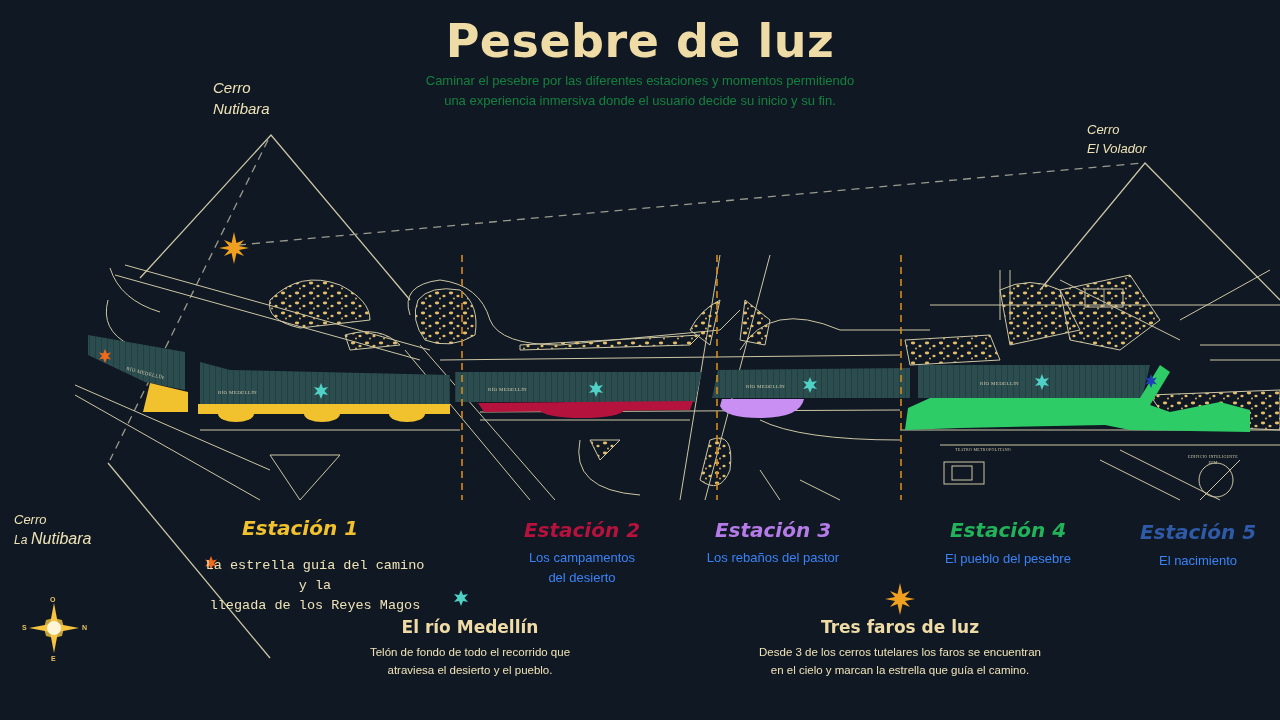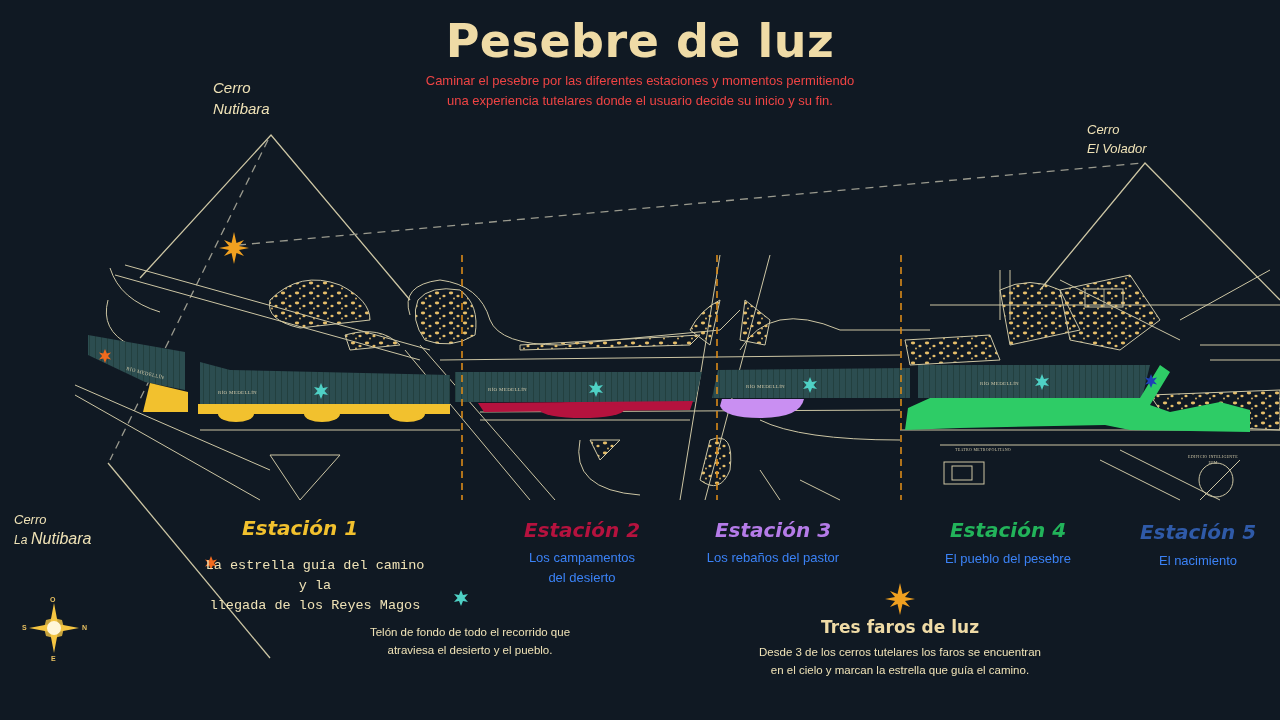--- a/index.html
+++ b/index.html
@@ -1,35 +1,35 @@
 <!DOCTYPE html>
 <html><head>
 <meta charset="utf-8">
 <style>
   html, body { margin:0; padding:0; }
   body { width:1280px; height:720px; background:#101923; overflow:hidden; position:relative; font-family:"Liberation Sans", sans-serif; color:#e8dcb0; }
   .abs { position:absolute; }
   #title { left:0; width:1280px; top:14px; text-align:center; font-size:46px; font-weight:bold; color:#efdba6; letter-spacing:0.5px; font-family:"DejaVu Sans", sans-serif; }
-  #subtitle { left:390px; width:500px; top:71px; text-align:center; font-size:13px; line-height:20px; color:#ef4444; }
+  #subtitle { left:390px; width:500px; top:71px; text-align:center; font-size:13px; line-height:20px; color:#15803d; }
   .cerro { text-align:left; font-style:italic; color:#efe2b6; font-size:15px; line-height:21px; }
   .cerro-sm { font-size:13px; line-height:19px; }
   svg#map { position:absolute; left:0; top:0; }
   .st-title { text-align:center; font-size:20px; font-weight:bold; font-family:"DejaVu Sans", sans-serif;font-style:italic; }
   .st-desc { text-align:center; font-size:13px; line-height:20px; color:#3b82f6; }
   .feat-title { text-align:center; font-size:17px; font-weight:bold; color:#efdba6; font-family:"DejaVu Sans", sans-serif; }
   .feat-desc { text-align:center; font-size:11.5px; line-height:18px; color:#efe2b6; }
   .maplabel { font-size:5px; fill:#cfc7a8; font-family:"Liberation Serif", serif; letter-spacing:0.3px; }
 </style>
 </head>
 <body>
 
 <div id="title" class="abs">Pesebre de luz</div>
 <div id="subtitle" class="abs">
   <div>Caminar el pesebre por las diferentes estaciones y momentos permitiendo</div>
-  <div>una experiencia tutelares donde el usuario decide su inicio y su fin.</div>
+  <div>una experiencia inmersiva donde el usuario decide su inicio y su fin.</div>
 </div>
 
 <svg id="map" width="1280" height="720" viewBox="0 0 1280 720">
   <defs>
     <pattern id="riverStripes" width="6" height="10" patternUnits="userSpaceOnUse">
       <rect width="6" height="10" fill="#2c4d50"></rect>
       <line x1="5.5" y1="0" x2="5.5" y2="10" stroke="#23403f" stroke-width="1"></line>
     </pattern>
     <pattern id="veg" width="14" height="10" patternUnits="userSpaceOnUse">
       <rect width="14" height="10" fill="none"></rect>
@@ -215,20 +215,21 @@
   <div class="st-title" style="color:#22b35a">Estación 4</div>
   <div class="st-desc" style="margin-top:7px">El pueblo del pesebre</div>
 </div>
 
 <div class="abs" style="left:1113px;top:520px;width:170px;">
   <div class="st-title" style="color:#2f5aa8">Estación 5</div>
   <div class="st-desc" style="margin-top:7px">El nacimiento</div>
 </div>
 
 <div class="abs" style="left:310px;top:617px;width:320px;">
+  <div class="feat-title">El río Medellín</div>
   <div class="feat-desc" style="margin-top:6px">
     <div>Telón de fondo de todo el recorrido  que</div>
     <div>atraviesa el desierto y el pueblo.</div>
   </div>
 </div>
 
 <div class="abs" style="left:720px;top:617px;width:360px;">
   <div class="feat-title">Tres faros de luz</div>
   <div class="feat-desc" style="margin-top:6px">
     <div>Desde 3 de los cerros tutelares los faros se encuentran</div>

